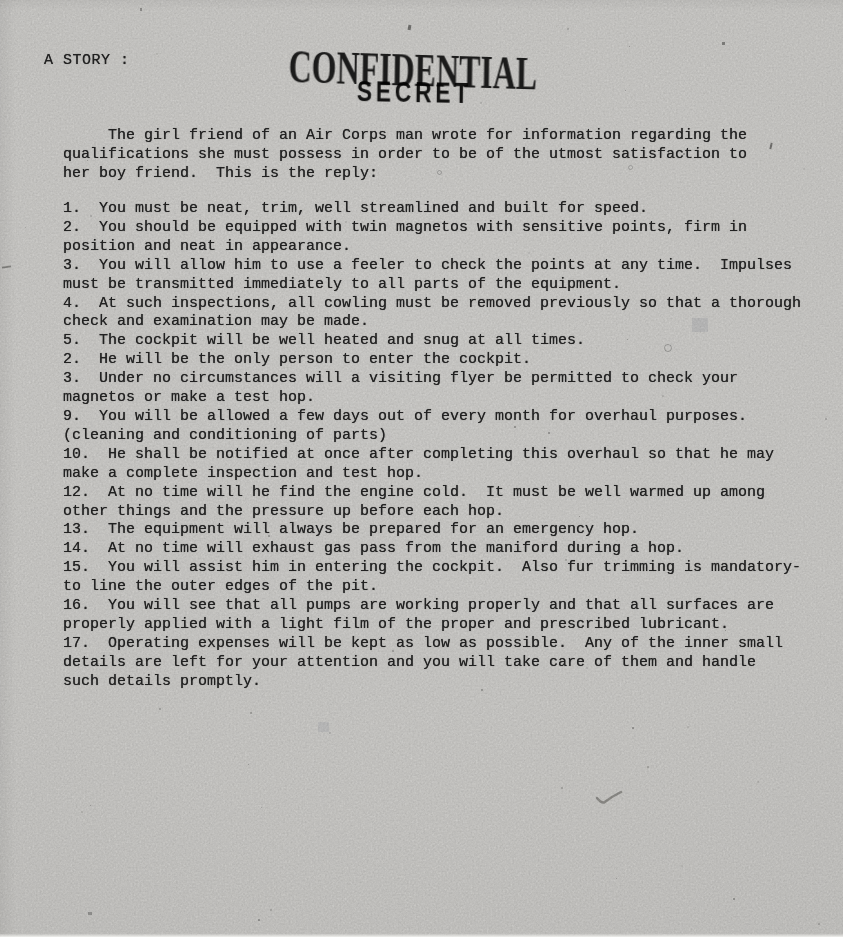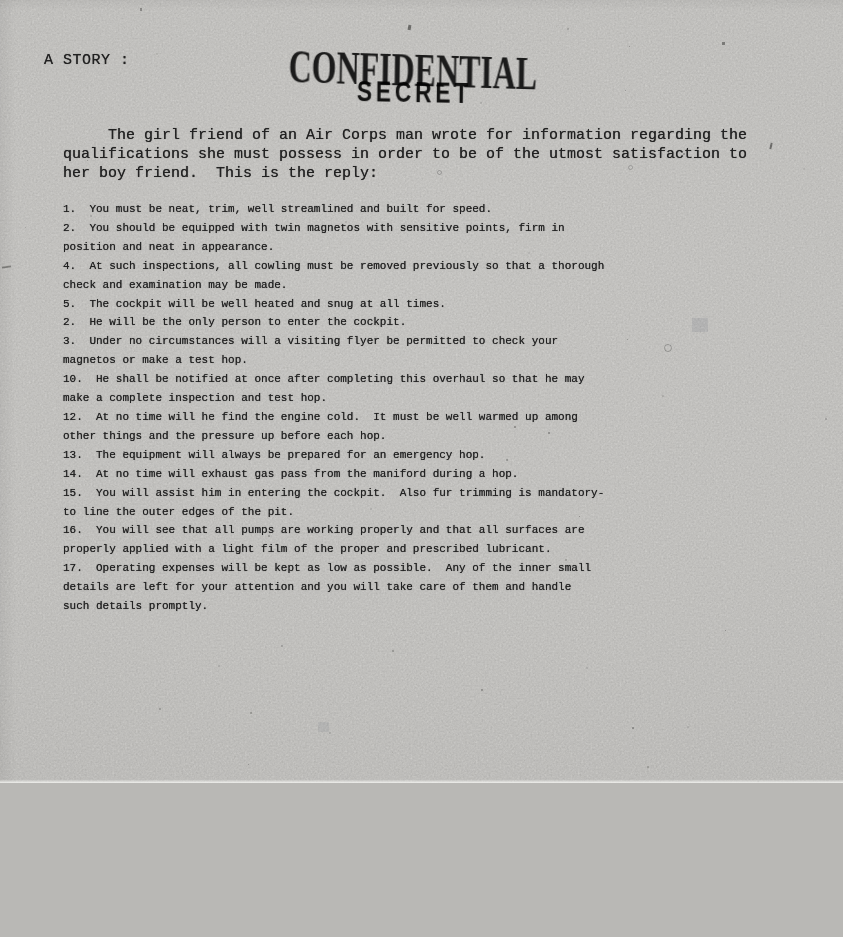--- a/index.html
+++ b/index.html
@@ -1,17 +1,17 @@
 <!DOCTYPE html>
 <html><head>
 <meta charset="utf-8">
 <style>
   html,body { margin:0; padding:0; background:#b9b8b5; }
   .paper {
-    position:relative; width:843px; height:783px; overflow:hidden;
+    position:relative; width:843px; height:937px; overflow:hidden;
     background: radial-gradient(120% 90% at 45% 35%, #dcdbd8 0%, #d8d7d4 55%, #d0cfcc 100%);
     font-family:"Liberation Mono","DejaVu Sans Mono",monospace;
     color:#262626;
   }
   .typewriter { text-shadow: 0 0 0.7px rgba(25,25,25,0.8); }
   .header {
     position:absolute; left:44px; top:52px;
     font-size:15px; letter-spacing:0.5px; white-space:pre;
   }
   .stamp {
@@ -31,21 +31,21 @@
     font-size:30px; letter-spacing:5px; color:#080808; opacity:0.9;
     transform: scale(0.76,1) rotate(0.8deg);
     filter: blur(0.3px) contrast(1.15);
   }
   .intro {
     position:absolute; left:63px; top:127px;
     font-size:15px; line-height:18.9px; white-space:pre;
   }
   .list {
     position:absolute; left:63px; top:200px;
-    font-size:11px; line-height:18.9px; white-space:pre;
+    font-size:15px; line-height:18.9px; white-space:pre;
   }
   .list .item { white-space:pre; }
   .grain, .marks-layer { position:absolute; left:0; top:0; pointer-events:none; }
   .speck { position:absolute; background:#3a3a38; border-radius:50%; }
   .mark { position:absolute; }
   .ring { border-radius:50%; border:1.5px solid rgba(55,55,55,0.55); background:transparent; }
   .shade-left { position:absolute; left:0; top:0; width:16px; height:100%;
     background:linear-gradient(to right, rgba(0,0,0,0.05), rgba(0,0,0,0)); pointer-events:none; }
   .shade-top { position:absolute; left:0; top:0; width:100%; height:10px;
     background:linear-gradient(to bottom, rgba(0,0,0,0.04), rgba(0,0,0,0)); pointer-events:none; }
@@ -64,23 +64,25 @@
   <div class="header typewriter">A STORY :</div>
 
   <div class="stamp stamp-confidential">CONFIDENTIAL</div>
   <div class="stamp stamp-secret">SECRET</div>
 
   <div class="intro typewriter">     The girl friend of an Air Corps man wrote for information regarding the
 qualifications she must possess in order to be of the utmost satisfaction to
 her boy friend.  This is the reply:</div>
 
   <div class="list typewriter"><div class="item">1.  You must be neat, trim, well streamlined and built for speed.</div><div class="item">2.  You should be equipped with twin magnetos with sensitive points, firm in
-position and neat in appearance.</div><div class="item">4.  At such inspections, all cowling must be removed previously so that a thorough
+position and neat in appearance.</div><div class="item">3.  You will allow him to use a feeler to check the points at any time.  Impulses
+must be transmitted immediately to all parts of the equipment.</div><div class="item">4.  At such inspections, all cowling must be removed previously so that a thorough
 check and examination may be made.</div><div class="item">5.  The cockpit will be well heated and snug at all times.</div><div class="item">2.  He will be the only person to enter the cockpit.</div><div class="item">3.  Under no circumstances will a visiting flyer be permitted to check your
-magnetos or make a test hop.</div><div class="item">10.  He shall be notified at once after completing this overhaul so that he may
+magnetos or make a test hop.</div><div class="item">9.  You will be allowed a few days out of every month for overhaul purposes.
+(cleaning and conditioning of parts)</div><div class="item">10.  He shall be notified at once after completing this overhaul so that he may
 make a complete inspection and test hop.</div><div class="item">12.  At no time will he find the engine cold.  It must be well warmed up among
 other things and the pressure up before each hop.</div><div class="item">13.  The equipment will always be prepared for an emergency hop.</div><div class="item">14.  At no time will exhaust gas pass from the maniford during a hop.</div><div class="item">15.  You will assist him in entering the cockpit.  Also fur trimming is mandatory-
 to line the outer edges of the pit.</div><div class="item">16.  You will see that all pumps are working properly and that all surfaces are
 properly applied with a light film of the proper and prescribed lubricant.</div><div class="item">17.  Operating expenses will be kept as low as possible.  Any of the inner small
 details are left for your attention and you will take care of them and handle
 such details promptly.</div></div>
 
   <svg class="checkmark" width="32" height="20" viewBox="0 0 32 20">
     <path d="M3,9 Q7,14 10,13.5 Q17,8 27,3" stroke="#85837f" stroke-width="2.4" fill="none" opacity="0.8" stroke-linecap="round"></path>
   </svg>

